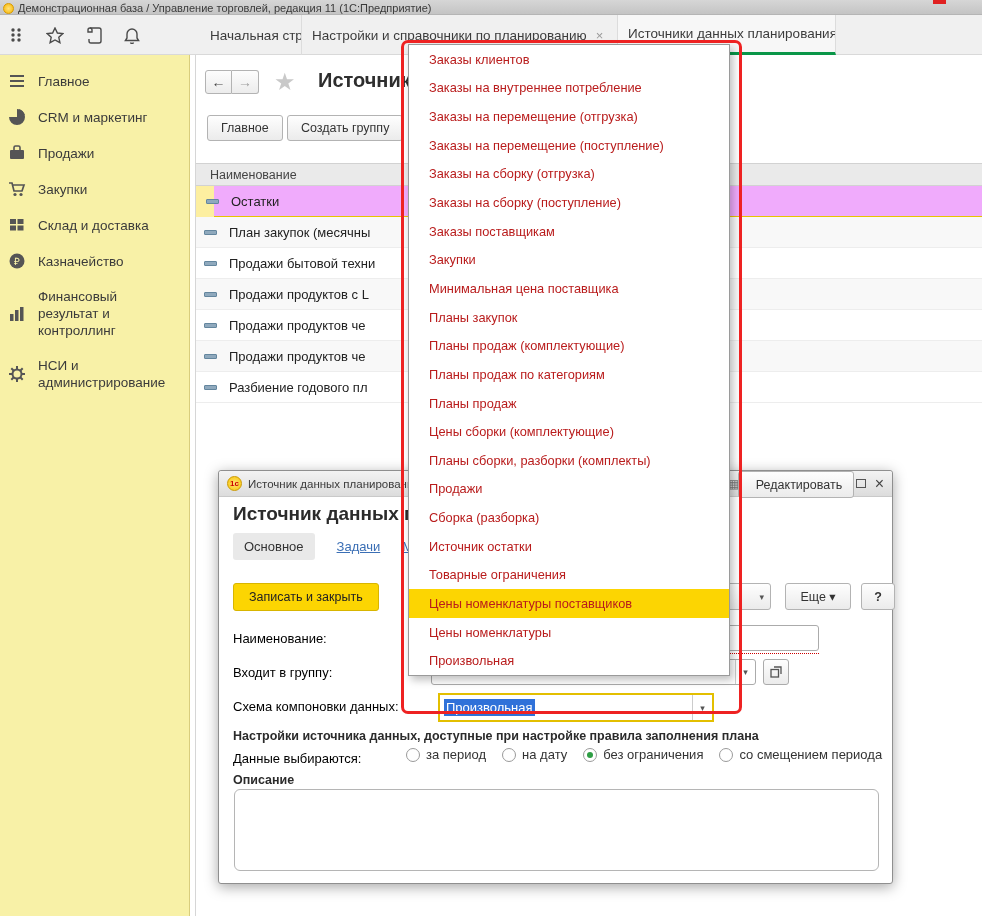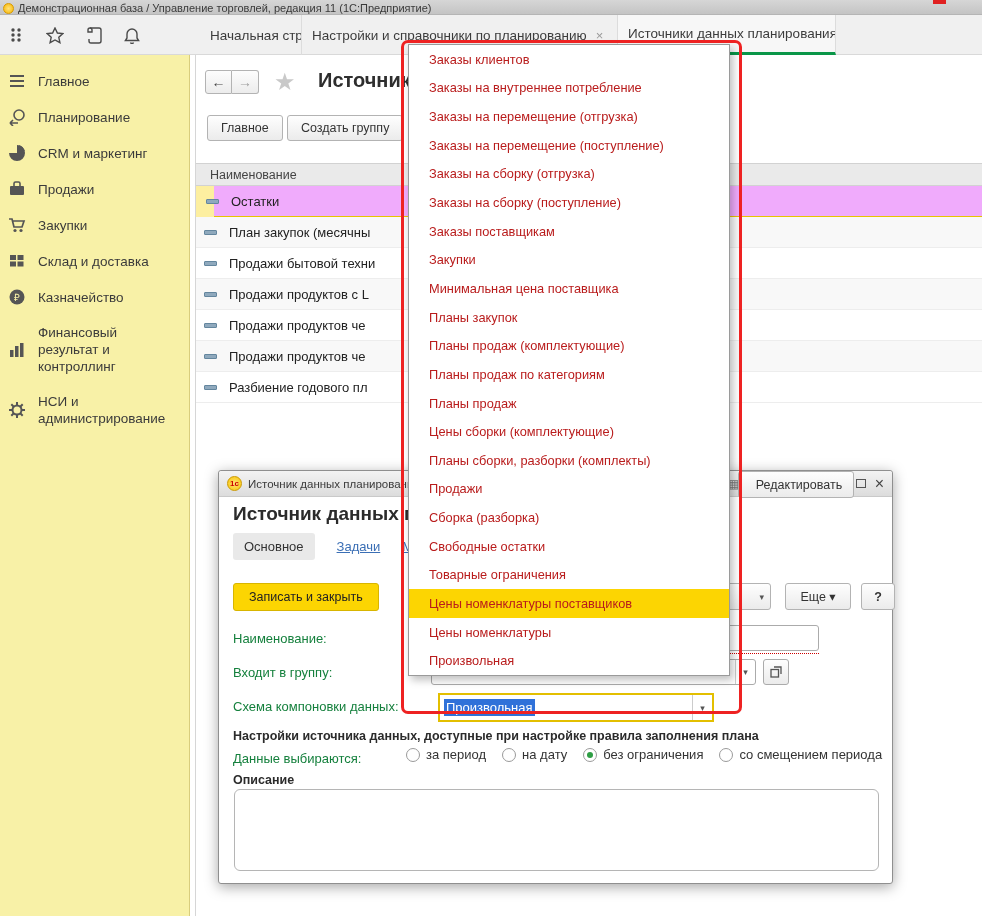--- a/index.html
+++ b/index.html
@@ -83,21 +83,21 @@
   .dlg-tab-sel{background:#e9e9e9;border-radius:3px;padding:6px 11px;color:#333;}
   .dlg-tab-link{color:#3b6fb5;text-decoration:underline;}
   .dlg-toolbar{position:absolute;left:14px;top:112px;width:648px;height:28px;}
   .yellow-btn{position:absolute;left:0;top:0;height:28px;padding:0 15px;background:#fcd502;
     border:1px solid #d8b500;border-radius:3px;font-size:12.5px;color:#222;display:flex;align-items:center;}
   .partial-btn{position:absolute;left:462px;top:0;width:76px;height:27px;border:1px solid #b3b3b3;border-radius:3px;
     background:linear-gradient(#fefefe,#ebebeb);display:flex;align-items:center;justify-content:flex-end;
     padding-right:6px;font-size:9px;color:#555;}
   .more-btn{position:absolute;left:552px;top:0;width:66px;height:27px;}
   .help-btn{position:absolute;left:628px;top:0;width:34px;height:27px;font-weight:bold;}
-  .fld-label{position:absolute;left:14px;font-size:13px;color:#15803d;white-space:nowrap;}
+  .fld-label{position:absolute;left:14px;font-size:13px;color:#000000;white-space:nowrap;}
   .input{position:absolute;height:26px;border:1px solid #ababab;border-radius:3px;background:#fff;}
   .req-underline{position:absolute;border-bottom:1px dotted #cc0000;height:1px;}
   .combo-arrow{position:absolute;right:0;top:0;width:20px;height:100%;border-left:1px solid #ccc;
     display:flex;align-items:center;justify-content:center;font-size:9px;color:#555;}
   .open-btn{position:absolute;left:544px;top:0;width:26px;height:26px;border:1px solid #ababab;border-radius:3px;
     background:linear-gradient(#fefefe,#ebebeb);display:flex;align-items:center;justify-content:center;}
   .schema-combo{position:absolute;left:219px;top:-2px;width:276px;height:29px;border:2px solid #e3bf00;
     background:#fff;display:flex;align-items:center;padding-left:4px;}
   .schema-value{background:#2f71d9;color:#fff;font-size:13px;padding:1px 2px;}
   .edit-btn{position:absolute;left:519px;top:0;width:116px;height:27px;gap:6px;}
@@ -174,27 +174,20 @@
     <div class="side-item">
       <svg width="18" height="18" viewBox="0 0 18 18">
         <g stroke="#555" stroke-width="2.2">
             <path d="M2 4h14M2 9h14M2 14h14"></path>
           </g>
       </svg>
       <span class="lbl">Главное</span>
     </div>
     <div class="side-item">
       <svg width="18" height="18" viewBox="0 0 18 18">
-        <circle cx="11" cy="7" r="5" fill="none" stroke="#555" stroke-width="1.6"></circle>
-        <path d="M2 15h8M2 15l3-3M2 15l3 3" stroke="#555" stroke-width="1.6" fill="none"></path>
-      </svg>
-      <span class="lbl">Планирование</span>
-    </div>
-    <div class="side-item">
-      <svg width="18" height="18" viewBox="0 0 18 18">
         <path d="M9 9V1a8 8 0 1 1-8 8z" fill="#555"></path>
         <path d="M11 7V1.3A8 8 0 0 1 16.7 7z" fill="#555"></path>
       </svg>
       <span class="lbl">CRM и маркетинг</span>
     </div>
     <div class="side-item">
       <svg width="18" height="18" viewBox="0 0 18 18">
         <rect x="2" y="6" width="14" height="9" rx="1" fill="#555"></rect>
         <path d="M6 6V3.5A1.5 1.5 0 0 1 7.5 2h3A1.5 1.5 0 0 1 12 3.5V6" fill="none" stroke="#555" stroke-width="1.6"></path>
       </svg>
@@ -450,21 +443,21 @@
 
       <div class="dd-item">
         <span>Продажи</span>
       </div>
 
       <div class="dd-item">
         <span>Сборка (разборка)</span>
       </div>
 
       <div class="dd-item">
-        <span>Свободные остатки</span>
+        <span>Источник остатки</span>
       </div>
 
       <div class="dd-item">
         <span>Товарные ограничения</span>
       </div>
 
       <div class="dd-item selected">
         <span>Цены номенклатуры поставщиков</span>
       </div>
 

